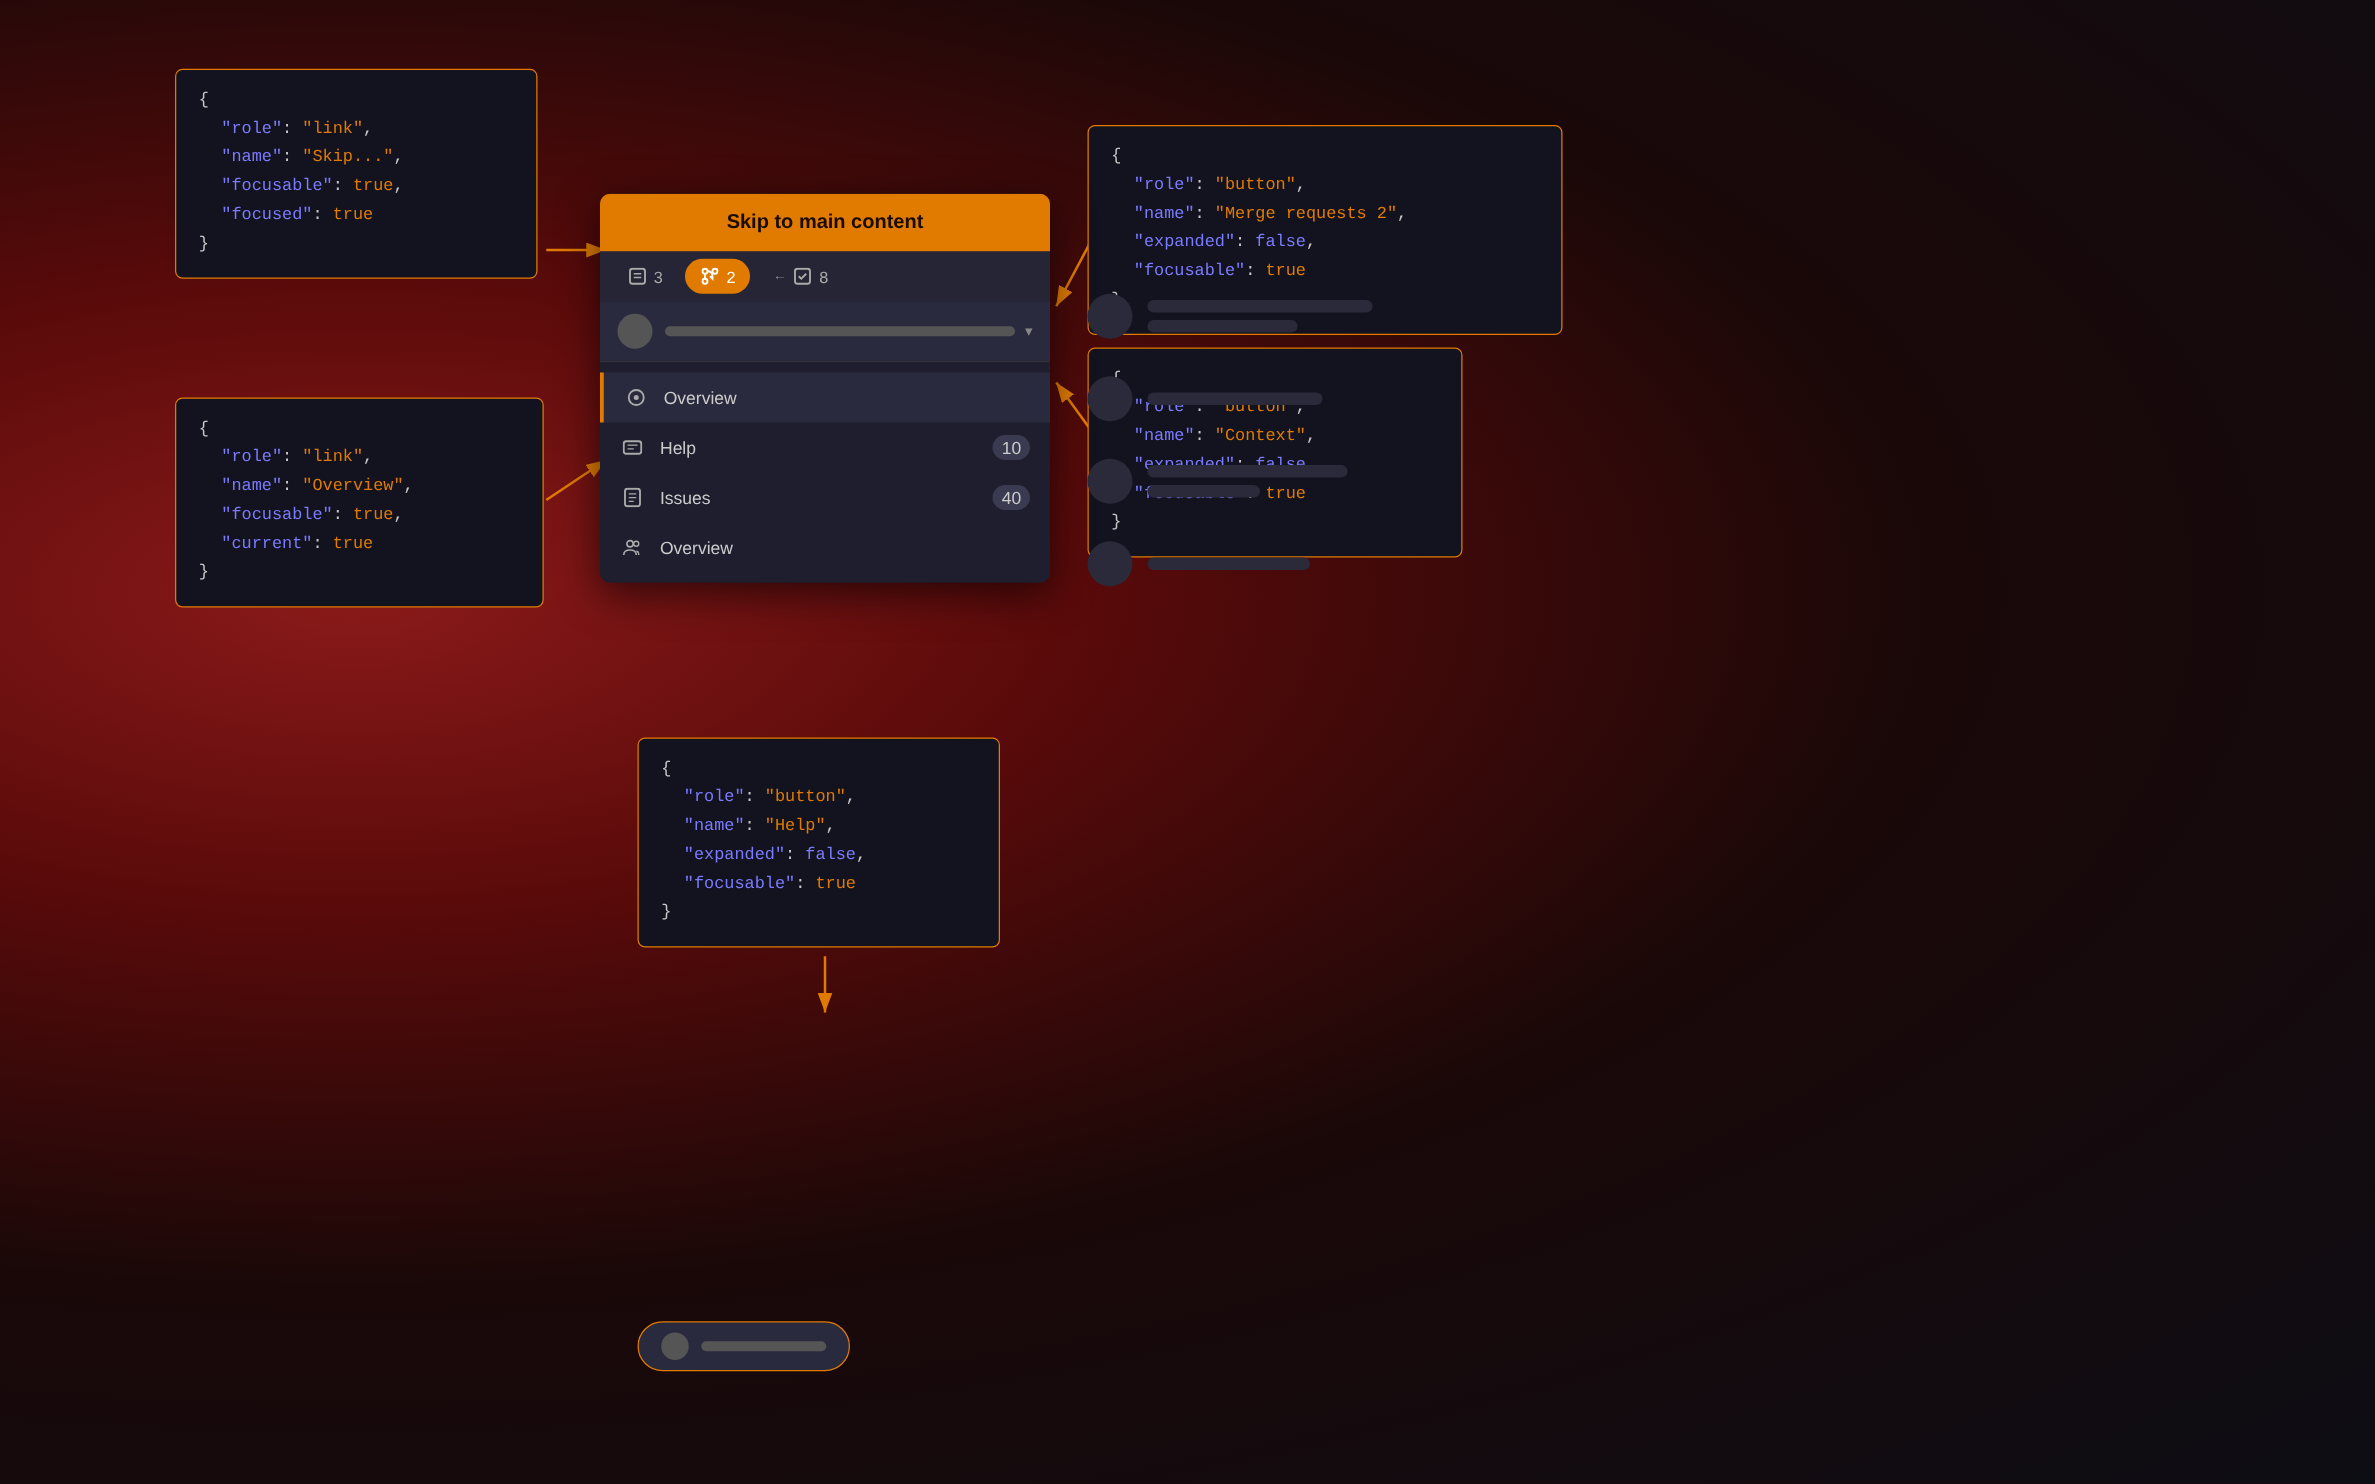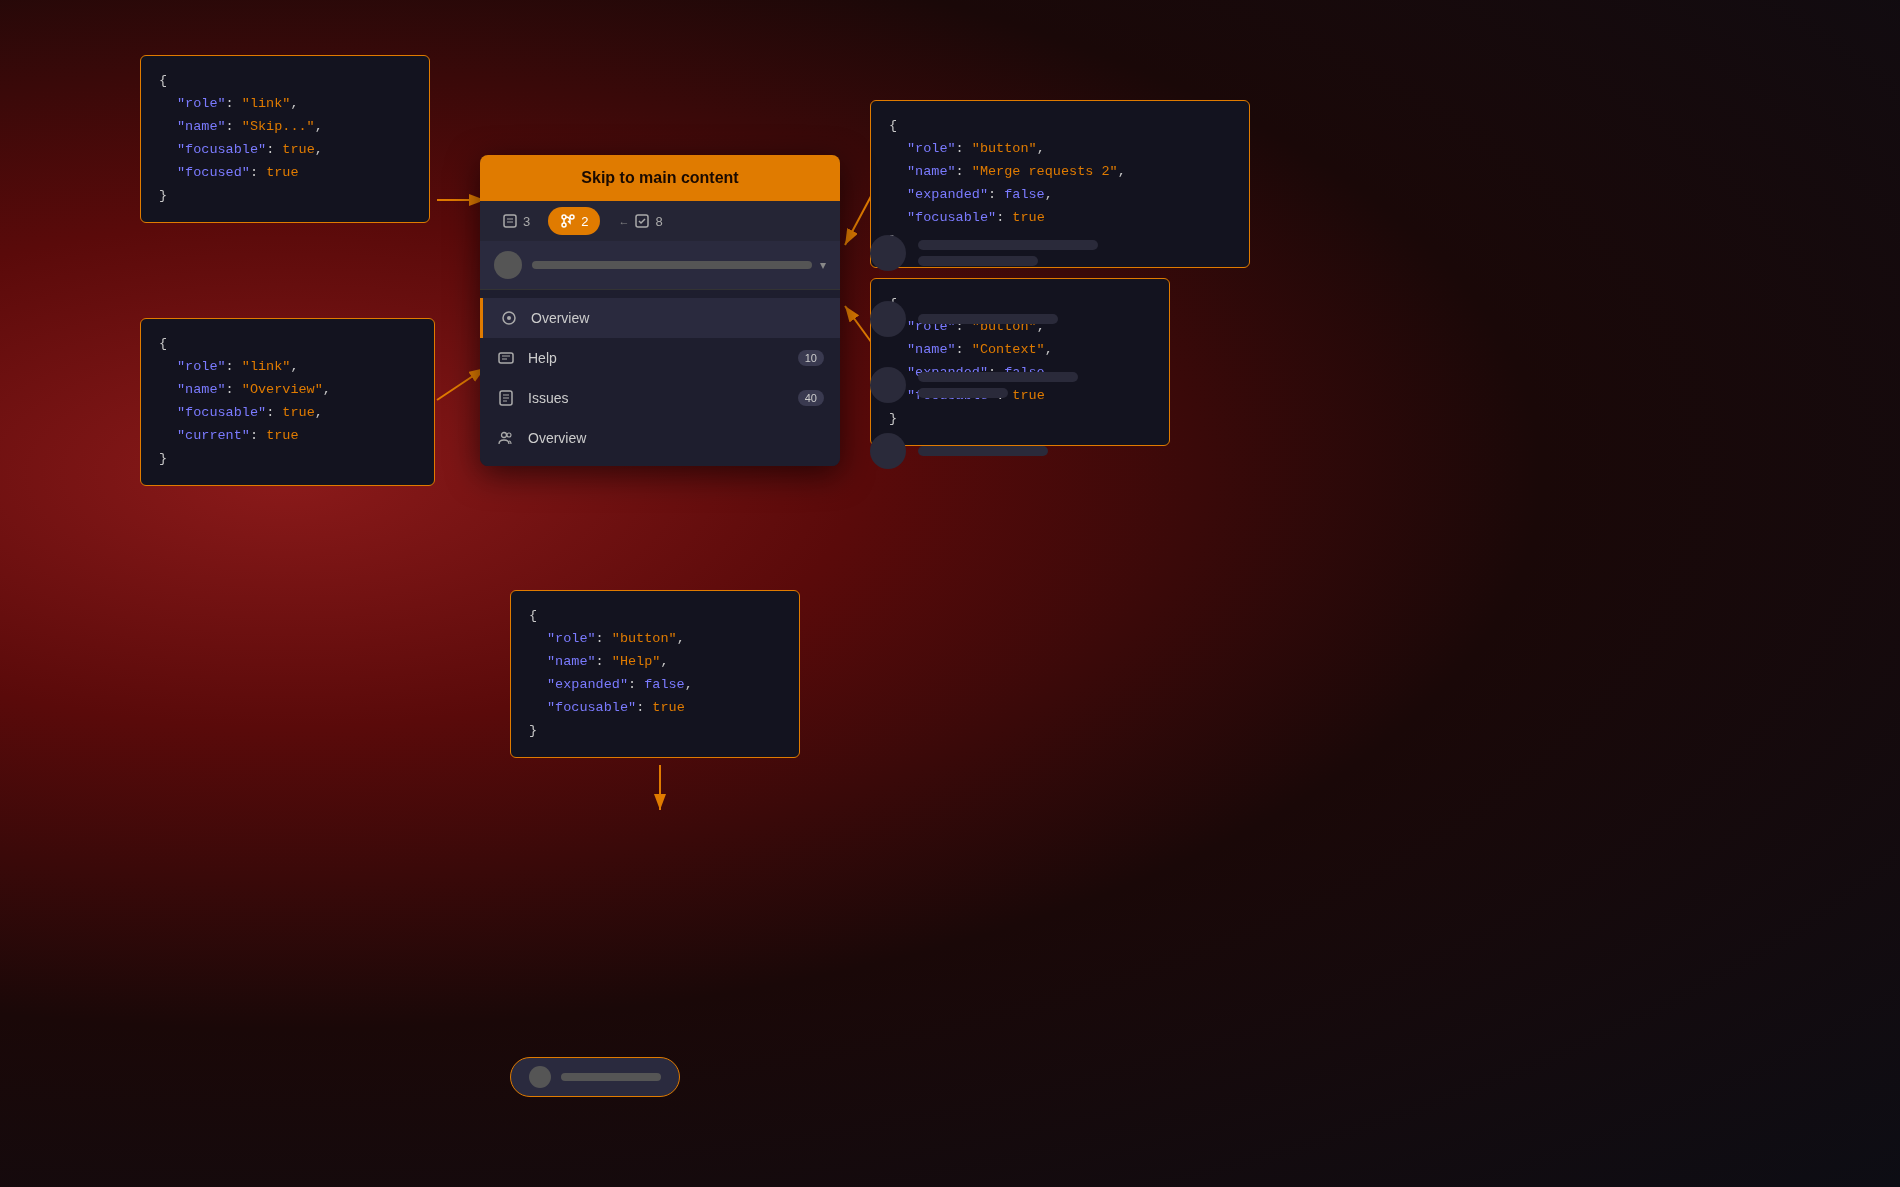--- a/index.html
+++ b/index.html
@@ -181,21 +181,21 @@
       flex-shrink: 0;
     }
 
     .nav-item .nav-label {
       flex: 1;
     }
 
     .nav-badge {
       background: #3a3a50;
       color: #ccc;
-      font-size: 11px;
+      font-size: 14px;
       padding: 2px 7px;
       border-radius: 10px;
       font-family: -apple-system, BlinkMacSystemFont, 'Segoe UI', sans-serif;
     }
 
     
     .right-panel {
       position: absolute;
       left: 870px;
       top: 155px;

